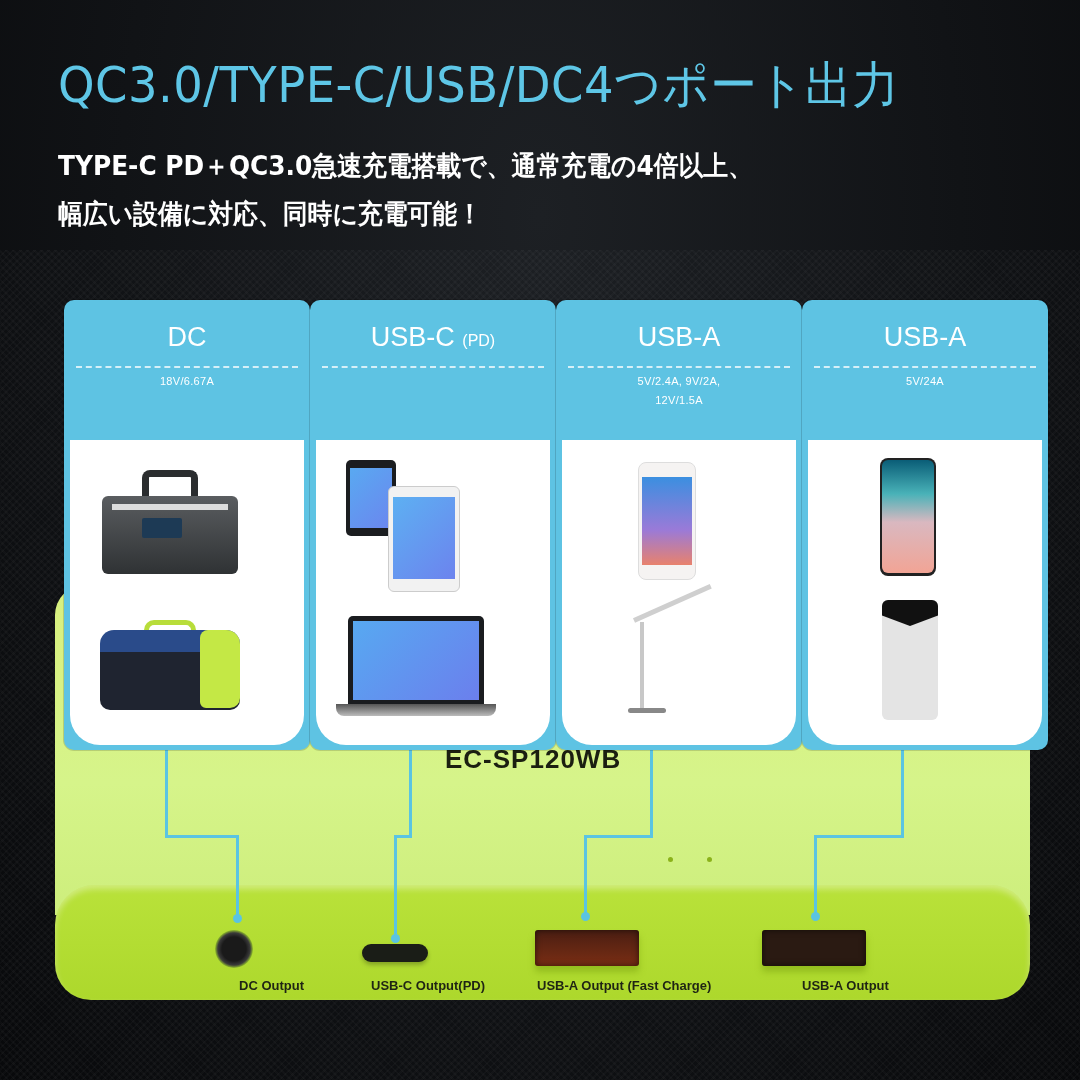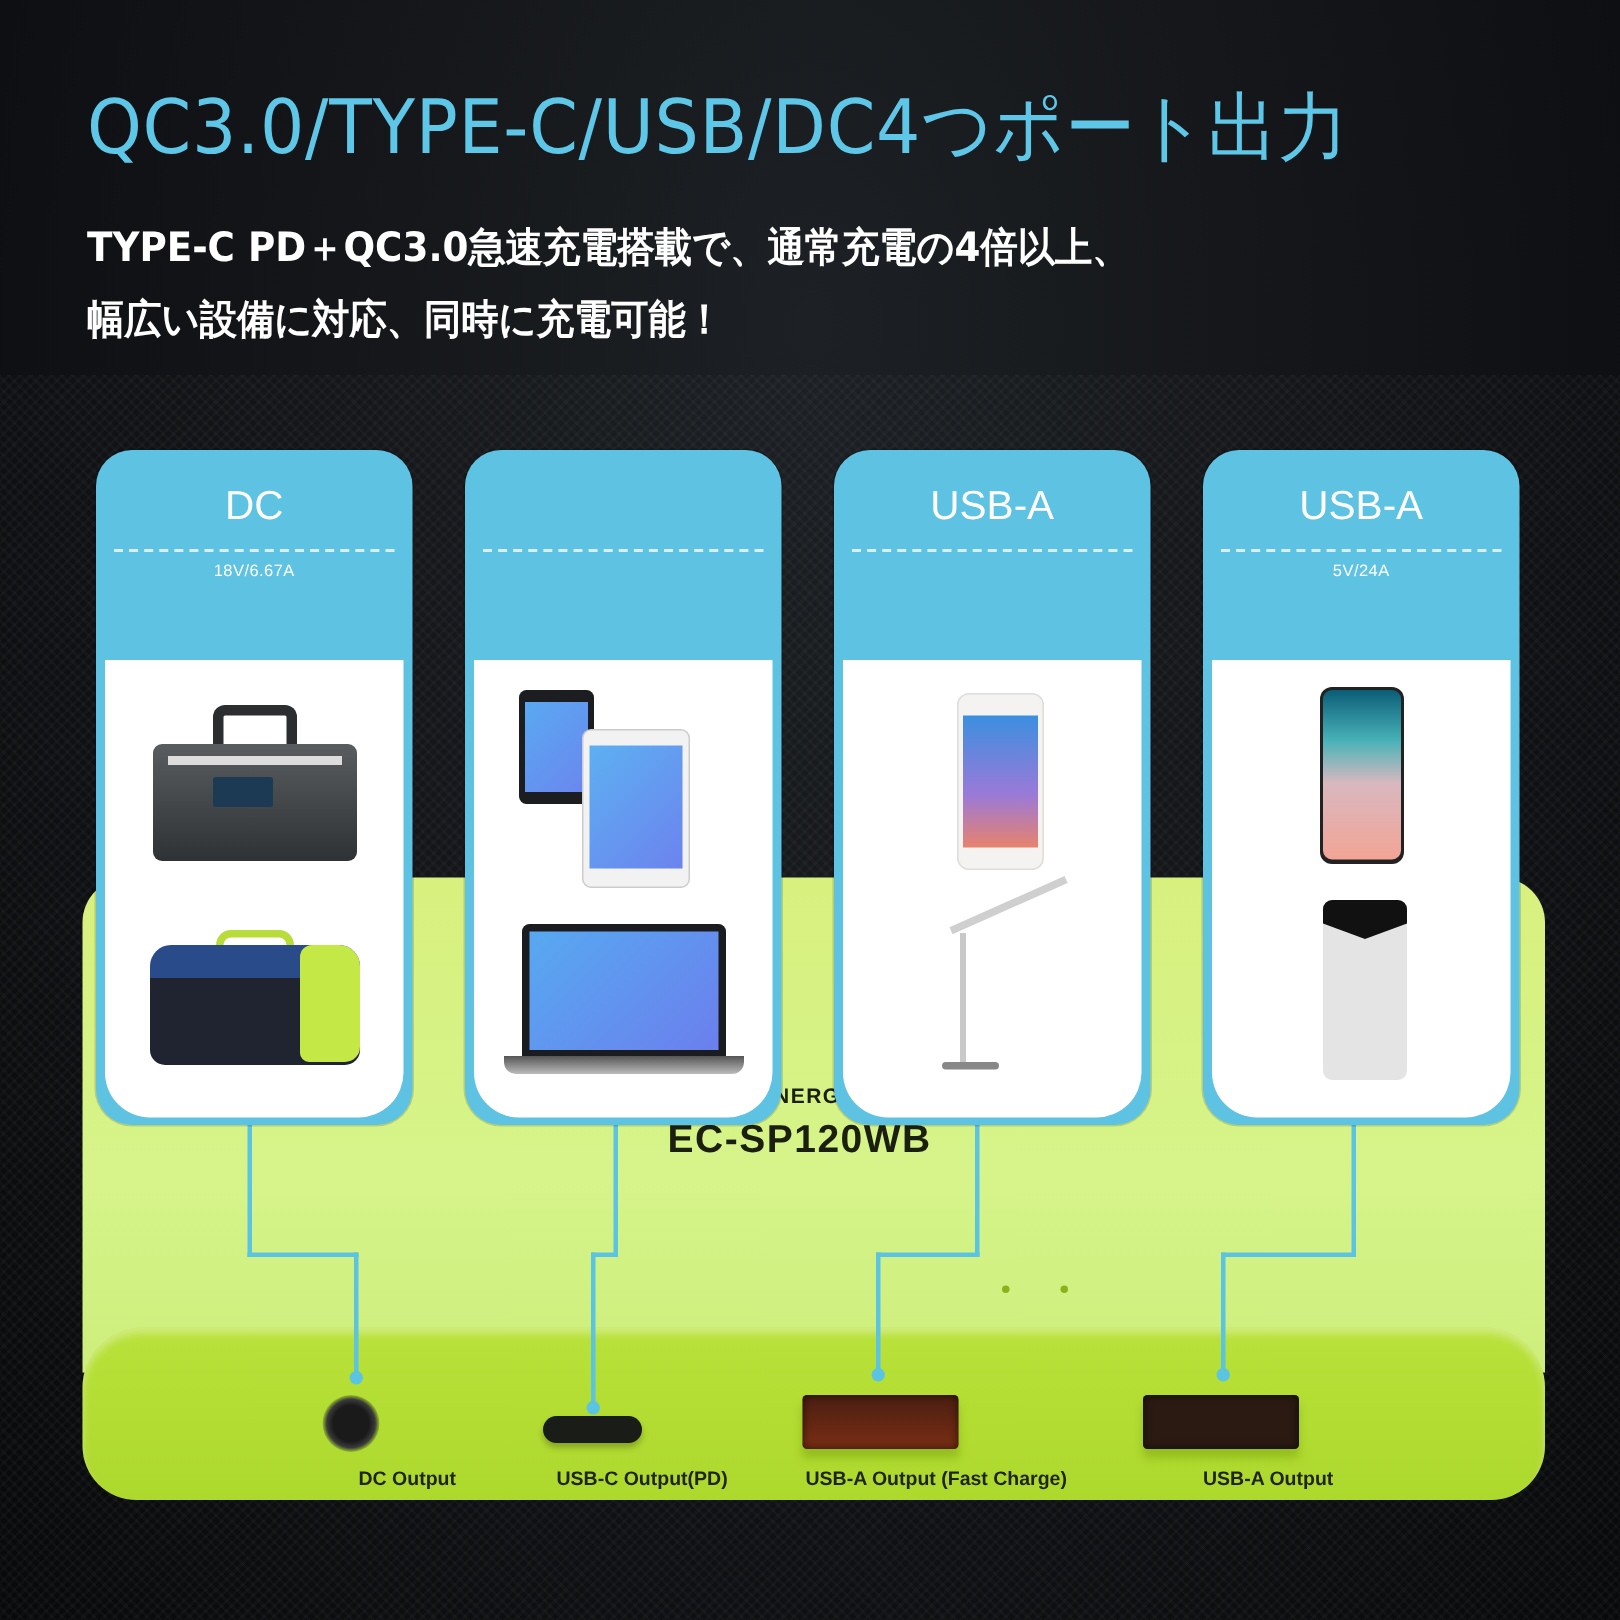--- a/index.html
+++ b/index.html
@@ -25,21 +25,21 @@
   .dot{position:absolute;width:9px;height:9px;border-radius:50%;background:#5ac4e2;}
 
   
   .port-dc{position:absolute;left:215px;top:930px;width:38px;height:38px;border-radius:50%;background:radial-gradient(circle at 50% 50%,#1a1a1a 0 45%,#3a3a3a 60%,#9dcf2a 72%);}
   .port-usbc{position:absolute;left:362px;top:944px;width:66px;height:18px;border-radius:9px;background:#1a1d17;box-shadow:0 3px 4px rgba(0,0,0,0.25);}
   .port-usba{position:absolute;top:930px;width:104px;height:36px;border-radius:3px;background:#2a1a12;box-shadow:inset 0 0 6px rgba(0,0,0,0.6),0 6px 6px rgba(130,170,20,0.6);}
   .port-usba.fast{background:linear-gradient(180deg,#4a1e12,#7a2e14);}
   .port-label{position:absolute;top:978px;font-size:13px;font-weight:bold;color:#1f2414;white-space:nowrap;padding-left:39px;}
 
   
-  .card{position:absolute;top:300px;width:211px;height:450px;border-radius:24px;background:#5ec3e3;overflow:hidden;box-shadow:0 0 0 1px rgba(0,0,0,0.15);}
+  .card{position:absolute;top:300px;width:246px;height:450px;border-radius:10px;background:#5ec3e3;overflow:hidden;box-shadow:0 0 0 1px rgba(0,0,0,0.15);}
   .card-title{position:absolute;left:0;right:0;top:22px;text-align:center;color:#fff;font-size:27px;white-space:nowrap;}
   .card-title small{font-size:16px;}
   .card-divider{position:absolute;left:12px;right:12px;top:66px;border-top:2px dashed rgba(255,255,255,0.75);}
   .card-spec{position:absolute;left:4px;right:4px;top:72px;text-align:center;color:#fff;font-size:11px;line-height:19px;white-space:pre-line;letter-spacing:0.3px;}
   .card-body{position:absolute;left:6px;right:6px;top:140px;bottom:5px;background:#fff;border-radius:0 0 30px 30px;}
 
   
   .ill{position:absolute;}
   .ps-gray{left:32px;top:30px;width:136px;height:106px;}
   .ps-gray .box{position:absolute;left:0;top:26px;width:136px;height:78px;background:linear-gradient(180deg,#5a5d60,#2f3234);border-radius:6px;}
@@ -143,34 +143,37 @@
     <div class="ill ps-green">
       <div class="handle"></div>
         <div class="box"></div>
         <div class="top"></div>
         <div class="side"></div>
     </div>
   </div>
 </div>
 
 <div class="card" style="left:310px">
+  <div class="card-title"><span>USB-C</span> <small>(PD)</small></div>
   <div class="card-divider"></div>
   <div class="card-body">
     <div class="ill tablet-s"></div>
     <div class="ill tablet-l"></div>
     <div class="ill laptop">
         <div class="scr"></div>
         <div class="base"></div>
       </div>
   </div>
 </div>
 
 <div class="card" style="left:556px">
   <div class="card-title"><span>USB-A</span></div>
   <div class="card-divider"></div>
+  <div class="card-spec">5V/2.4A, 9V/2A,
+12V/1.5A</div>
   <div class="card-body">
     <div class="ill iphone"></div>
     <div class="ill lamp">
         <div class="arm"></div>
         <div class="pole"></div>
         <div class="foot"></div>
       </div>
   </div>
 </div>
 

